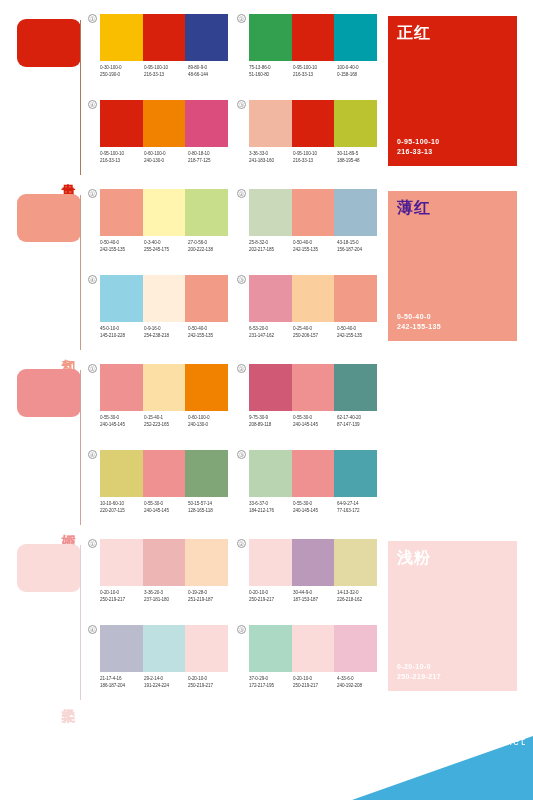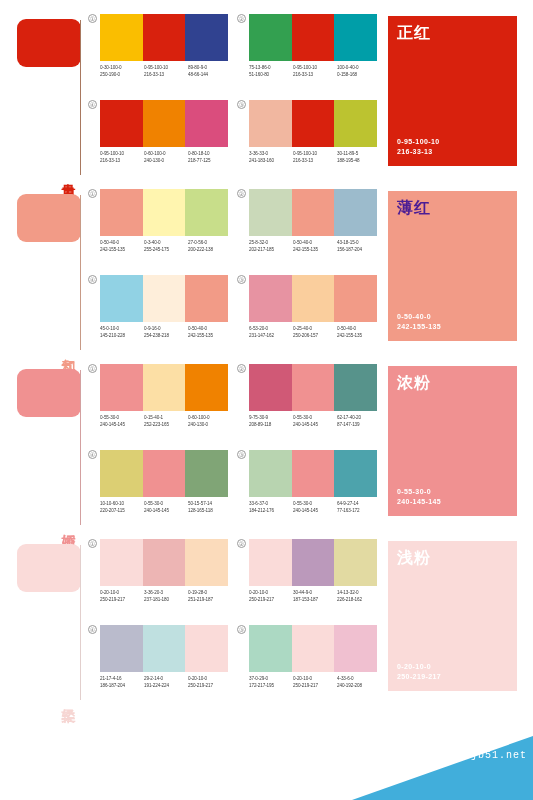--- a/index.html
+++ b/index.html
@@ -142,21 +142,21 @@
   }
   #wm-tri {
     position: absolute;
     left: 0; top: 0;
     width: 181px; height: 64px;
     background: #41aedb;
     clip-path: polygon(100% 0, 100% 100%, 0 100%);
   }
   #wm-url {
     position: absolute;
-    right: 6px; top: 14px;
+    right: 6px; top: 1px;
     color: #ffffff;
     font-size: 10px;
     letter-spacing: 1px;
     font-family: "Liberation Mono", "DejaVu Sans Mono", monospace;
   }
   #wm-cn {
     position: absolute;
     right: 5px; bottom: 2px;
     color: #ffffff;
     font-size: 21px;
@@ -467,27 +467,20 @@
                 <div>0-55-30-0</div>
                 <div>240-145-145</div>
               </div>
               <div class="codecell">
                 <div>64-9-27-14</div>
                 <div>77-163-172</div>
               </div>
             </div>
           </div>
         </div>
-        <div class="feature" style="background: rgb(240, 145, 145);">
-          <div class="feature-name" style="color: rgb(255, 255, 255);">浓粉</div>
-          <div class="feature-codes" style="color: rgb(255, 255, 255);">
-            <div>0-55-30-0</div>
-            <div>240-145-145</div>
-          </div>
-        </div>
       </div>
       <div class="row" style="top: 533px;">
         <div class="leftzone">
           <div class="key-swatch" style="background: rgb(250, 219, 217);"></div>
           <div class="divider" style="background: rgb(226, 207, 205);"></div>
           <div class="mood-name" style="color: rgb(246, 213, 210);">轻柔</div>
         </div>
         <div class="combos">
           <div class="combo c1">
             <div class="circ-num">①</div>

